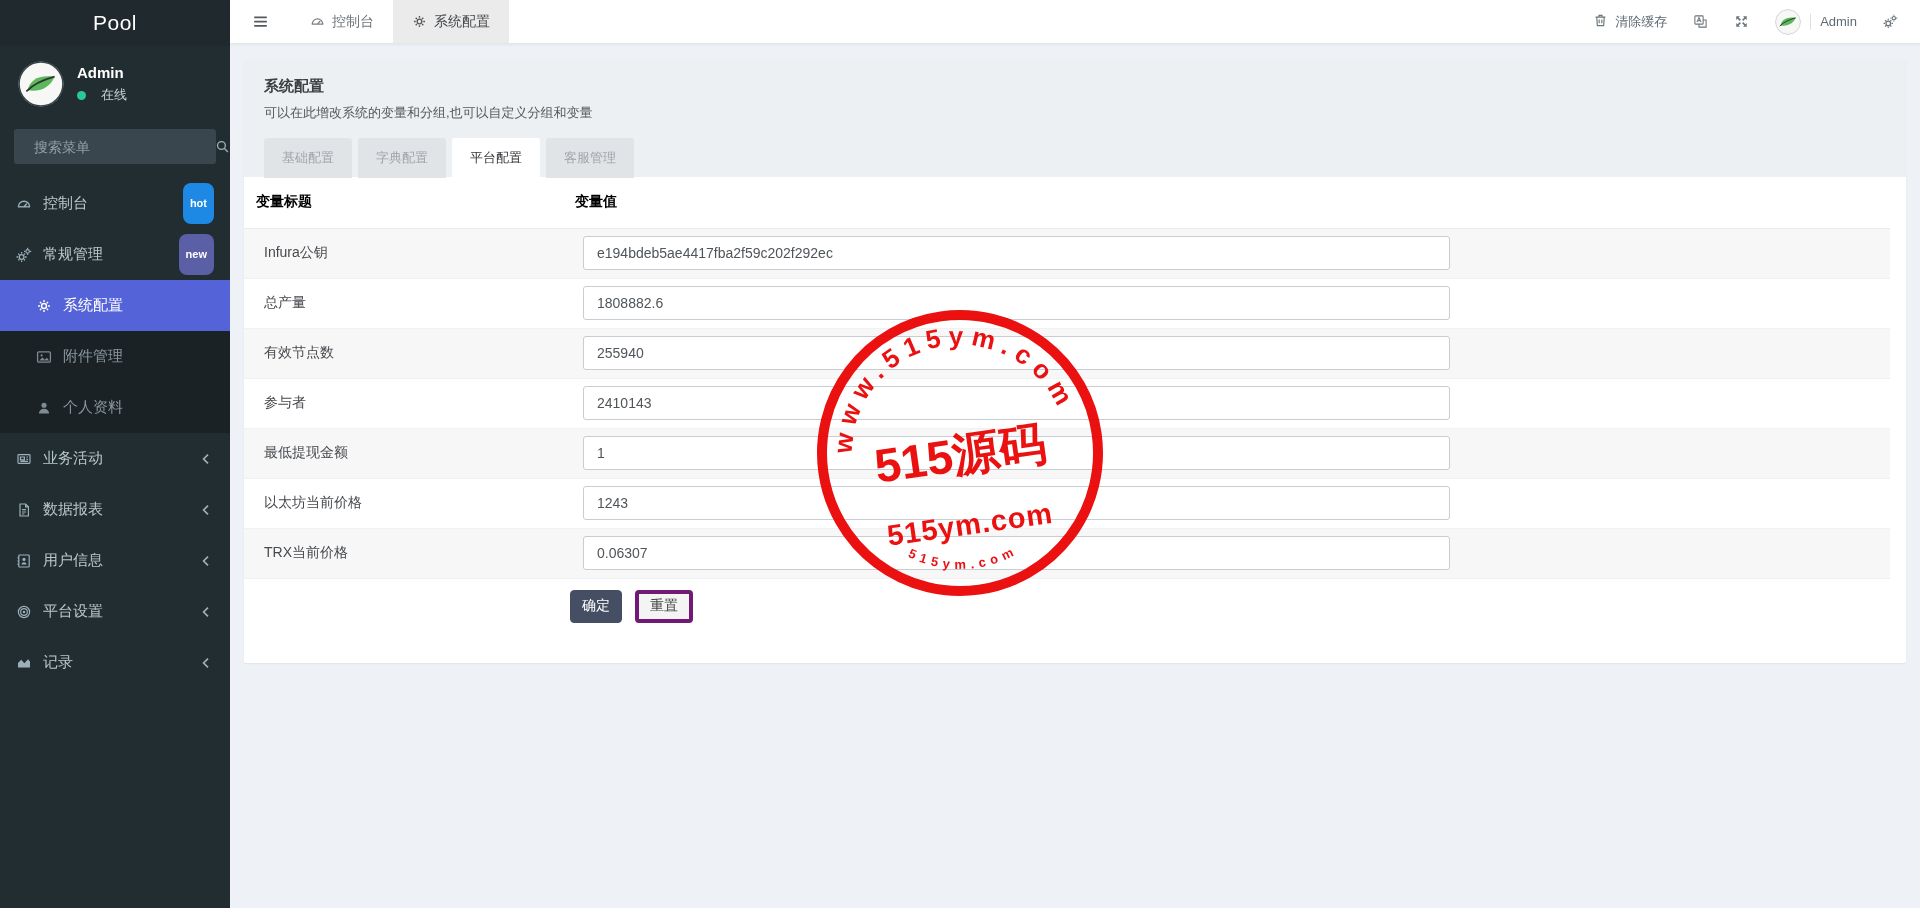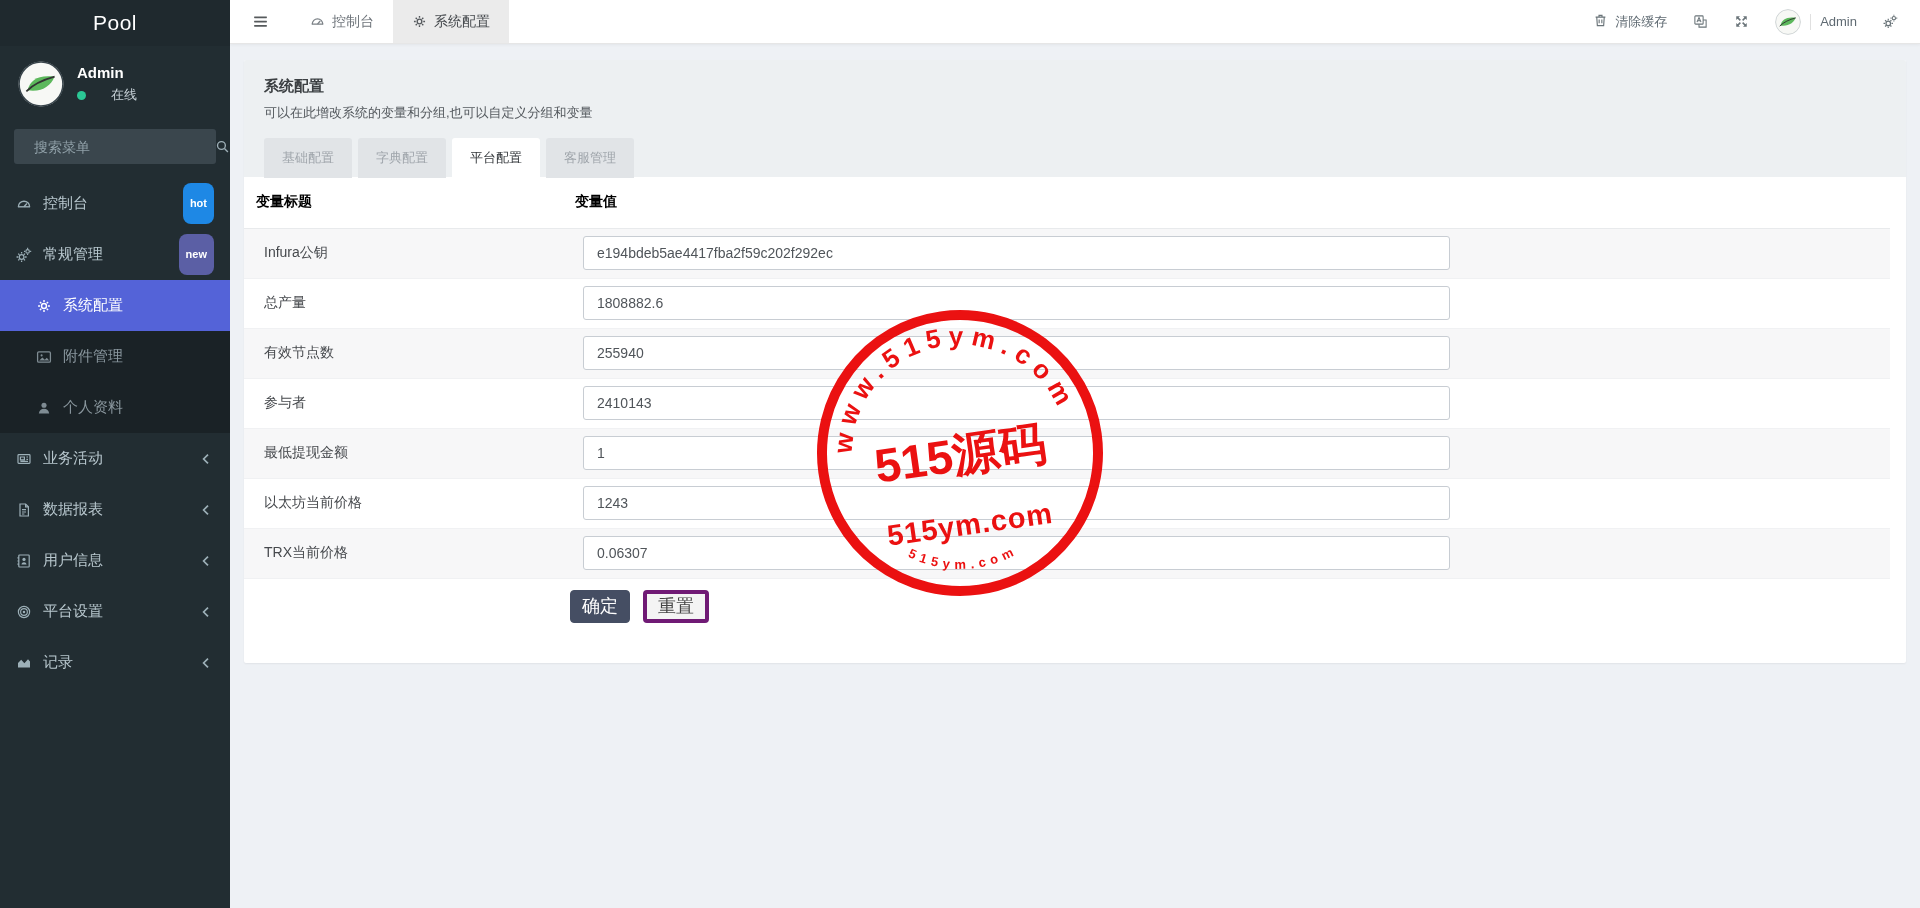--- a/index.html
+++ b/index.html
@@ -13,21 +13,21 @@
   .ic svg{width:100%; height:100%; display:block;}
 
   
   .sidebar{position:absolute; left:0; top:0; width:230px; height:908px; background:#222d32; color:#b8c7ce; z-index:3;}
   .logo{height:46px; line-height:46px; text-align:center; color:#fff; font-size:21px; background:#1f292e; letter-spacing:.5px;}
   .user-panel{display:flex; align-items:center; gap:13px; padding:15px 18px 12px 18px;}
   .avatar{width:46px; height:46px; border-radius:50%; overflow:hidden; flex:none;}
   .avatar svg{width:100%; height:100%; display:block;}
   .avatar.sm{width:26px; height:26px;}
   .user-name{color:#fff; font-weight:bold; font-size:15px; margin-bottom:5px;}
-  .user-status{font-size:13px; color:#c8d2d8; display:flex; align-items:center; gap:25px;}
+  .user-status{font-size:13px; color:#c8d2d8; display:flex; align-items:center; gap:15px;}
   .dot{width:9px; height:9px; border-radius:50%; background:var(--online); display:inline-block;}
   .search{margin:10px 14px 14px 14px; height:35px; background:#3a464d; border-radius:3px; display:flex; align-items:center; padding:0 20px;}
   .search input{flex:1; background:transparent; border:none; outline:none; color:#cfd8dc; font-size:14px; font-family:inherit;}
   .search input::placeholder{color:#90a0a8;}
   .search .ic{color:#9fb0b8; font-size:15px;}
   .m-item{height:51px; display:flex; align-items:center; gap:11px; padding:0 16px; font-size:15px; color:#b8c7ce; cursor:pointer;}
   .m-item .ic{font-size:16px; color:#9db0b8;}
   .m-item .lbl{flex:none;}
   .m-item.sub{background:#1a2226; padding-left:36px; color:#8a979e;}
   .m-item.sub .ic{color:#7f8c93;}
@@ -60,21 +60,21 @@
   .p-tab{height:40px; line-height:40px; padding:0 18px; background:#e1e4e7; color:#9fa5ab; font-size:13px; border-radius:3px 3px 0 0; cursor:pointer;}
   .p-tab.active{background:#fff; color:#33373b;}
   .card-body{padding:0 16px 0 0;}
   .cfg-table{width:100%; border-collapse:collapse; table-layout:fixed;}
   .cfg-table col.c1{width:319px;}
   .cfg-table th{height:51px; text-align:left; padding:0 12px; font-size:14px; font-weight:bold; color:#000000; border-bottom:1px solid #e8eaec;}
   .cfg-table td{height:50px; padding:0 20px; font-size:14px; color:#46494d; border-bottom:1px solid #f0f1f3;}
   .cfg-table tr:nth-child(odd) td{background:#f7f7f8;}
   .cfg-input{width:867px; height:34px; border:1px solid #c8cdd3; border-radius:3px; padding:0 13px; font-size:14px; color:#50555a; font-family:inherit; background:#fff; outline:none;}
   .form-actions{padding:11px 0 0 326px;}
-  .btn{font-size:18px; font-family:inherit; border-radius:4px; cursor:pointer; height:33px; padding:0 11px;}
+  .btn{font-size:14px; font-family:inherit; border-radius:4px; cursor:pointer; height:33px; padding:0 11px;}
   .btn-primary{background:var(--btn-primary); color:#fff; border:1px solid var(--btn-primary);}
   .btn-default{background:#f4f4f4; color:#444; border:4px solid #701a75; margin-left:9px;}
 
   
   .stamp-wrap{position:absolute; left:810px; top:303px; width:300px; height:300px; z-index:9; pointer-events:none; opacity:.93; transform:rotate(-8deg);}
   .stamp-wrap svg{width:100%; height:100%;}
   .stamp-wrap text{fill:var(--wm); font-family:"Liberation Sans","DejaVu Sans",sans-serif;}
 </style>
 </head>
 <body>

